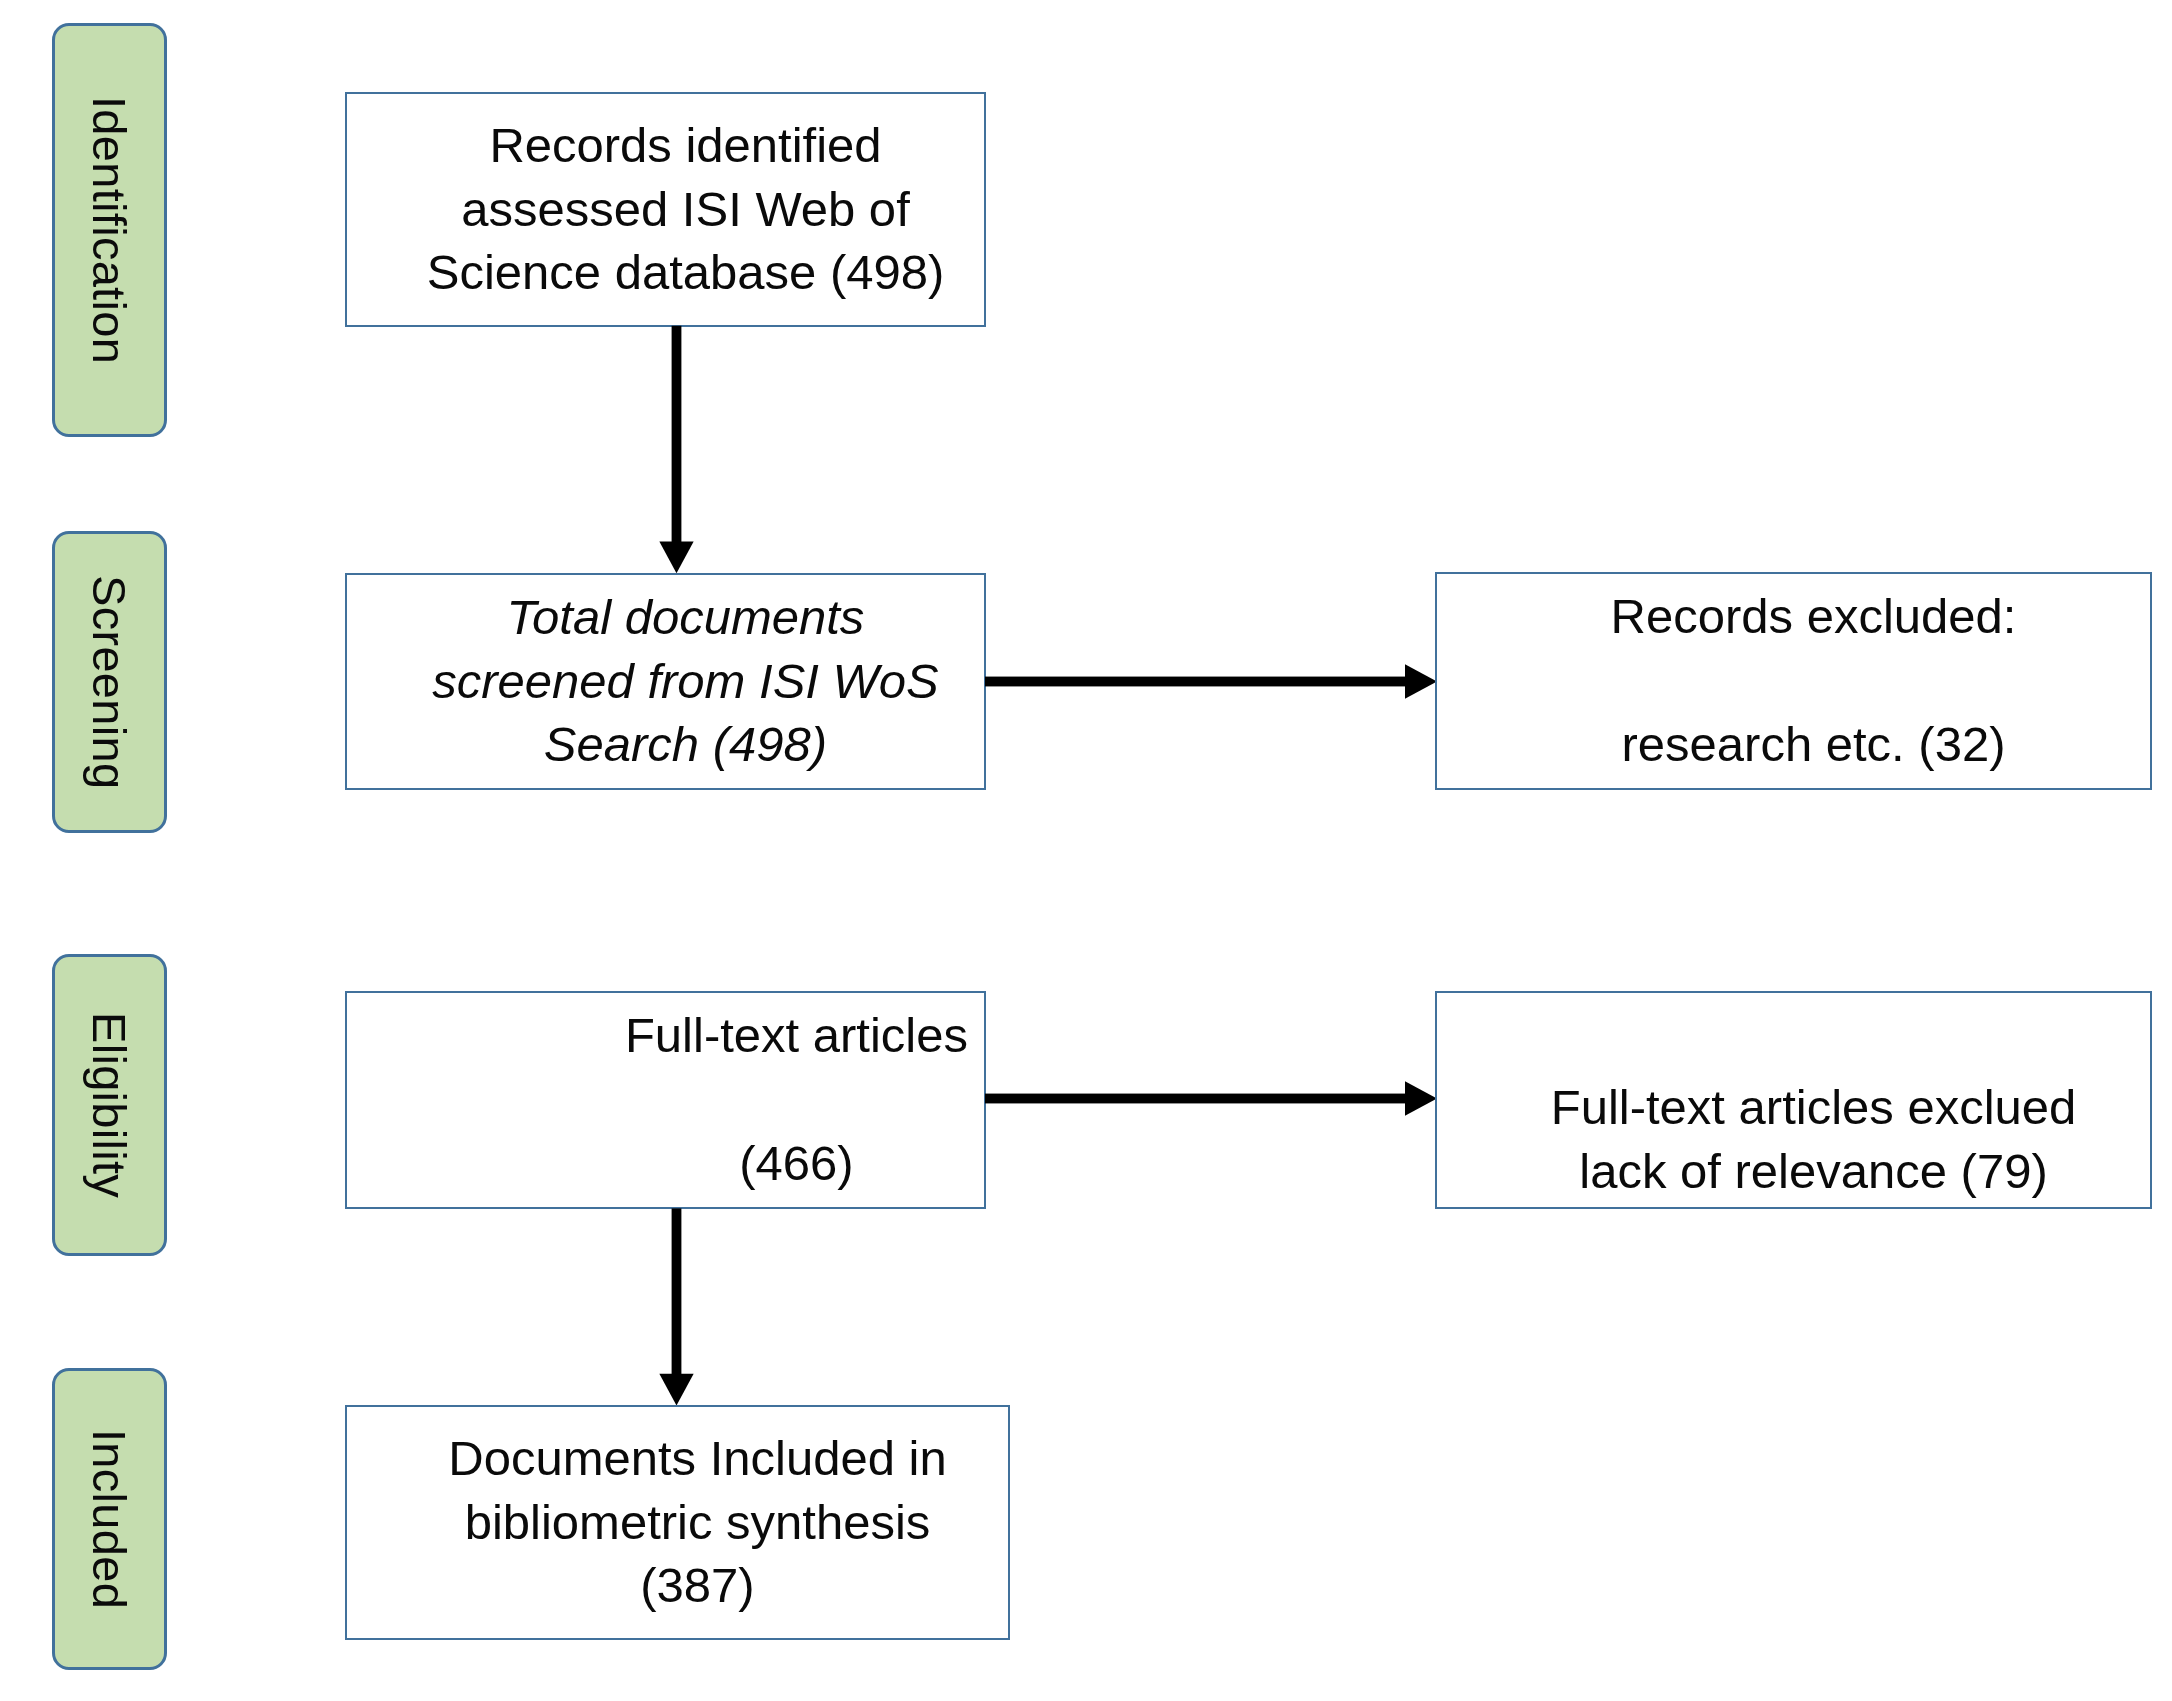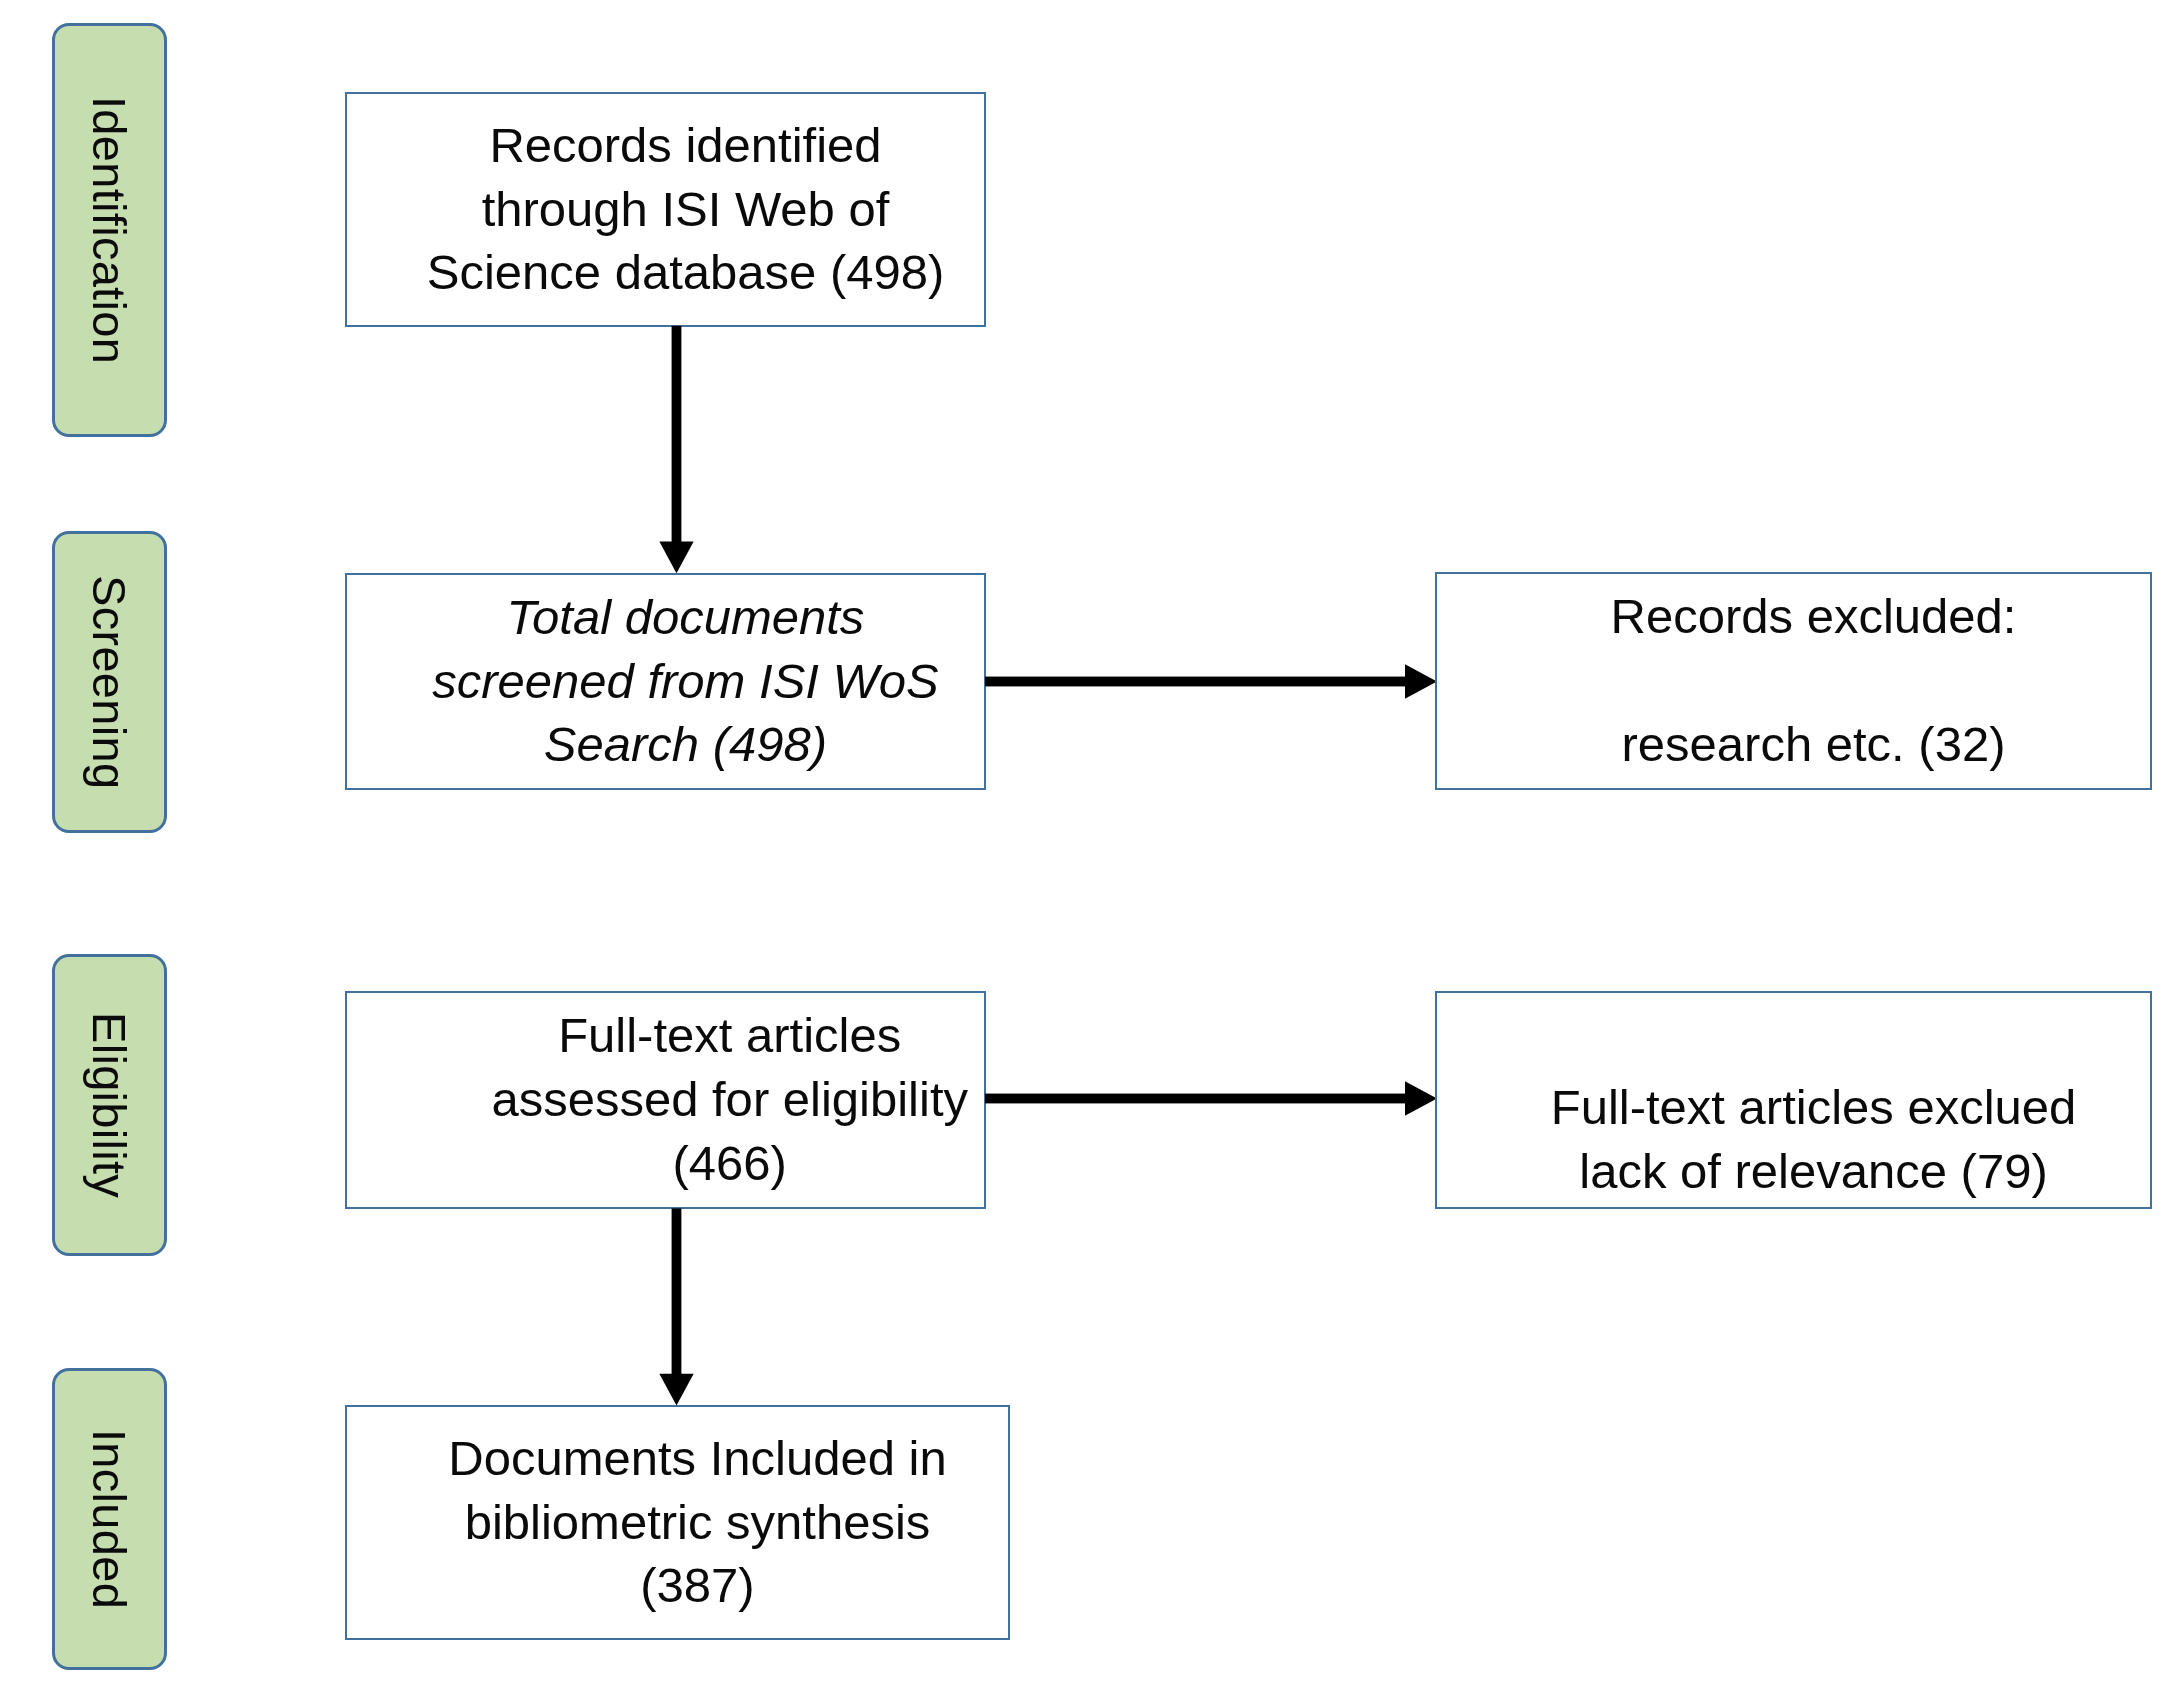--- a/index.html
+++ b/index.html
@@ -88,21 +88,21 @@
     <span class="stage-text">Eligibility</span>
   </div>
 
   <div class="stage-label" style="left:52px; top:1368px; width:115px; height:302px;">
     <span class="stage-text">Included</span>
   </div>
 
   <div class="proc-box" style="left:345px; top:92px; width:641px; height:235px;">
     <div class="proc-text">
       <span>Records identified</span><br>
-      <span>through ISI Web of</span><br>
+      <span>assessed ISI Web of</span><br>
       <span>Science database (498)</span>
     </div>
   </div>
 
   <div class="arrow-v" style="left:652px; top:325px; width:49px; height:249px;">
     <svg width="49" height="249" viewBox="0 0 80 404" xmlns="http://www.w3.org/2000/svg" aria-hidden="true">
       <rect x="32" y="0" width="16" height="356" fill="#000000"></rect>
       <polygon points="12,352 68,352 40,404" fill="#000000"></polygon>
     </svg>
   </div>
@@ -126,21 +126,21 @@
     <div class="proc-text">
       <span>Records excluded:</span><br>
       <br>
       <span>research etc. (32)</span>
     </div>
   </div>
 
   <div class="proc-box" style="left:345px; top:991px; width:641px; height:218px;justify-content:flex-end;">
     <div class="proc-text">
       <span>Full-text articles</span><br>
-      <span>assessed for eligibility</span><br>
+      <br>
       <span>(466)</span>
     </div>
   </div>
 
   <div class="arrow-h" style="left:985px; top:1080px; width:452px; height:37px;">
     <svg width="452" height="37" viewBox="0 0 734 60" xmlns="http://www.w3.org/2000/svg" aria-hidden="true">
       <rect x="0" y="22" width="686" height="16" fill="#000000"></rect>
       <polygon points="682,2 682,58 734,30" fill="#000000"></polygon>
     </svg>
   </div>

